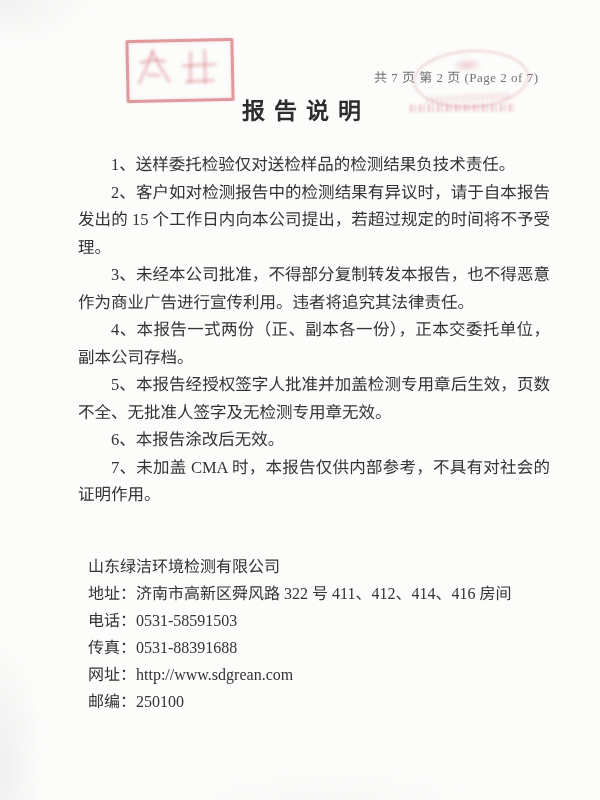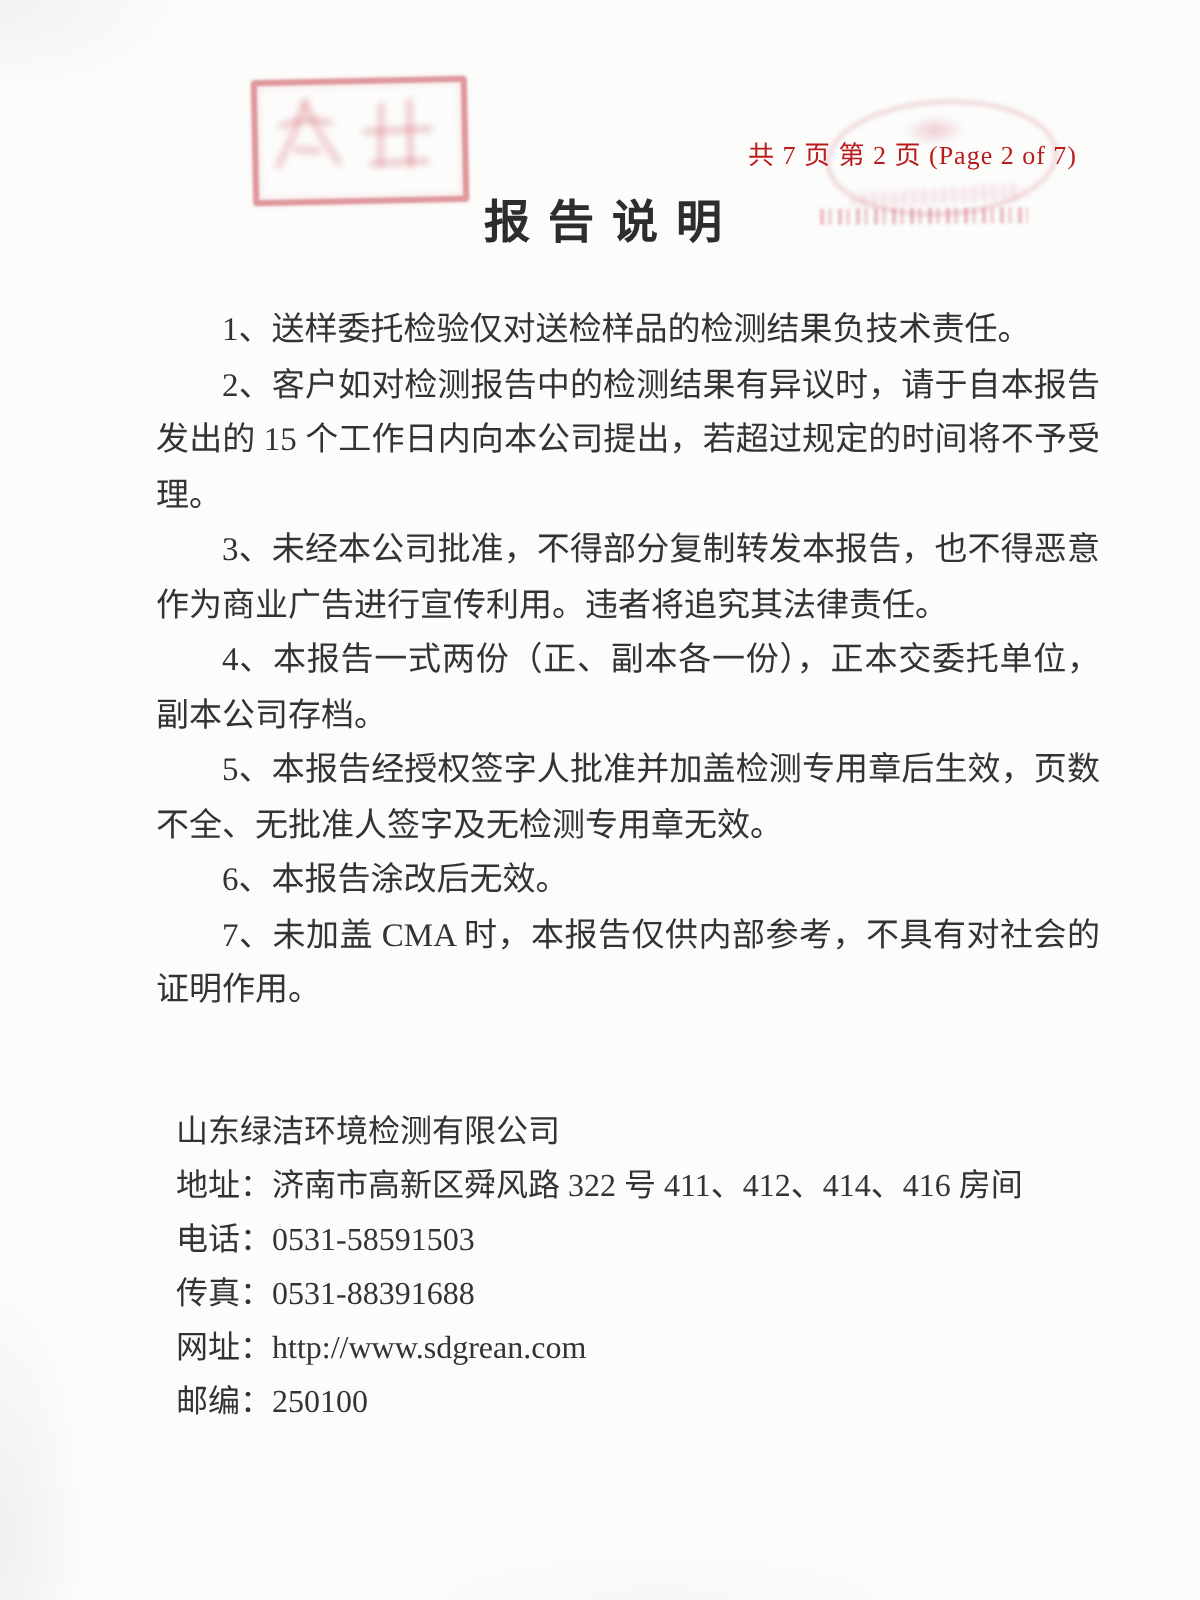--- a/index.html
+++ b/index.html
@@ -99,21 +99,21 @@
     filter: blur(0.8px);
     transform: rotate(-0.5deg);
   }
 
   .page-label {
     position: absolute;
     left: 374px;
     top: 67px;
     font-size: 13px;
     letter-spacing: 0.5px;
-    color: #b91c1c;
+    color: #737373;
     white-space: nowrap;
     z-index: 2;
   }
 
   .title {
     position: absolute;
     left: 0;
     top: 92px;
     width: 612px; 
     margin: 0;

